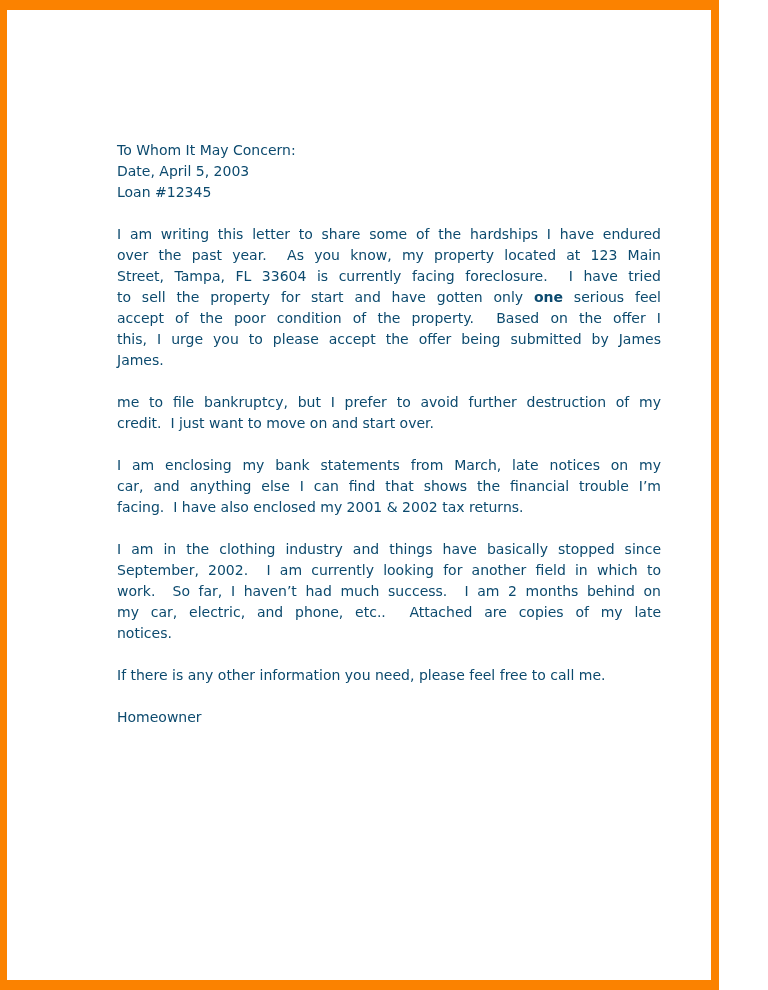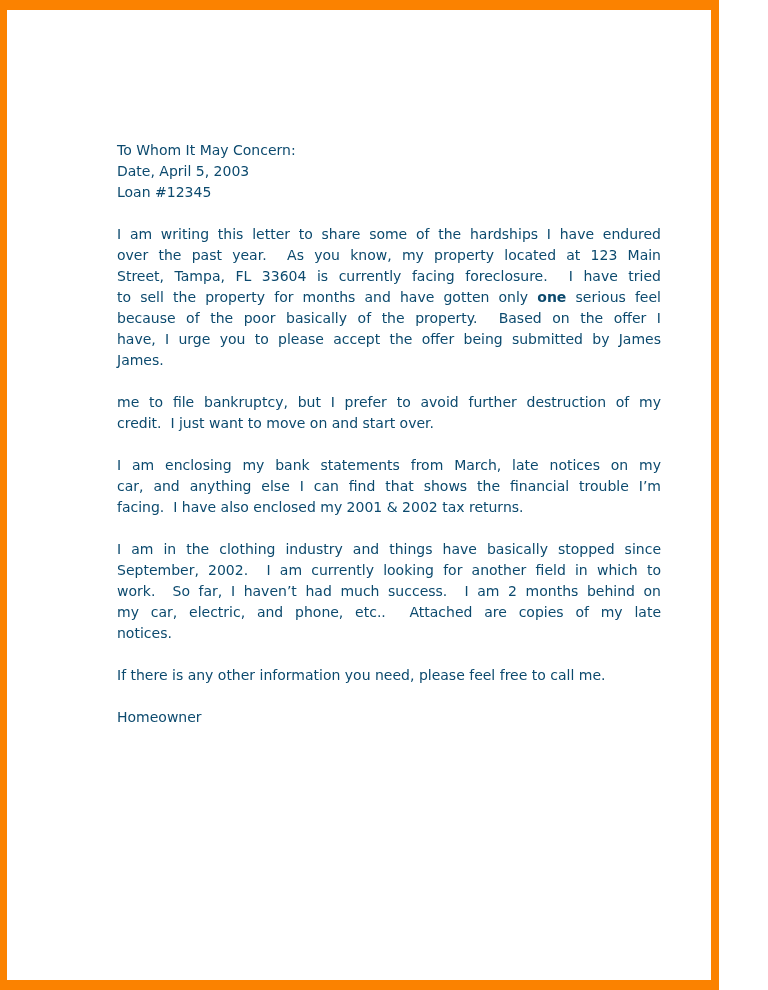--- a/index.html
+++ b/index.html
@@ -44,23 +44,23 @@
     <div class="block">
       <div class="lline">To Whom It May Concern:</div>
       <div class="lline">Date, April 5, 2003</div>
       <div class="lline">Loan #12345</div>
     </div>
 
     <div class="block">
       <div class="jline">I am writing this letter to share some of the hardships I have endured</div>
       <div class="jline">over the past year.  As you know, my property located at 123 Main</div>
       <div class="jline">Street, Tampa, FL 33604 is currently facing foreclosure.  I have tried</div>
-      <div class="jline"><span>to sell the property for months and have gotten only </span><span class="bold">one</span><span> serious feel</span></div>
-      <div class="jline">because of the poor basically of the property.  Based on the offer I</div>
-      <div class="jline">have, I urge you to please accept the offer being submitted by James</div>
+      <div class="jline"><span>to sell the property for start and have gotten only </span><span class="bold">one</span><span> serious feel</span></div>
+      <div class="jline">accept of the poor condition of the property.  Based on the offer I</div>
+      <div class="jline">this, I urge you to please accept the offer being submitted by James</div>
       <div class="lline">James.</div>
     </div>
 
     <div class="block">
       <div class="jline">me to file bankruptcy, but I prefer to avoid further destruction of my</div>
       <div class="lline">credit.  I just want to move on and start over.</div>
     </div>
 
     <div class="block">
       <div class="jline">I am enclosing my bank statements from March, late notices on my</div>

